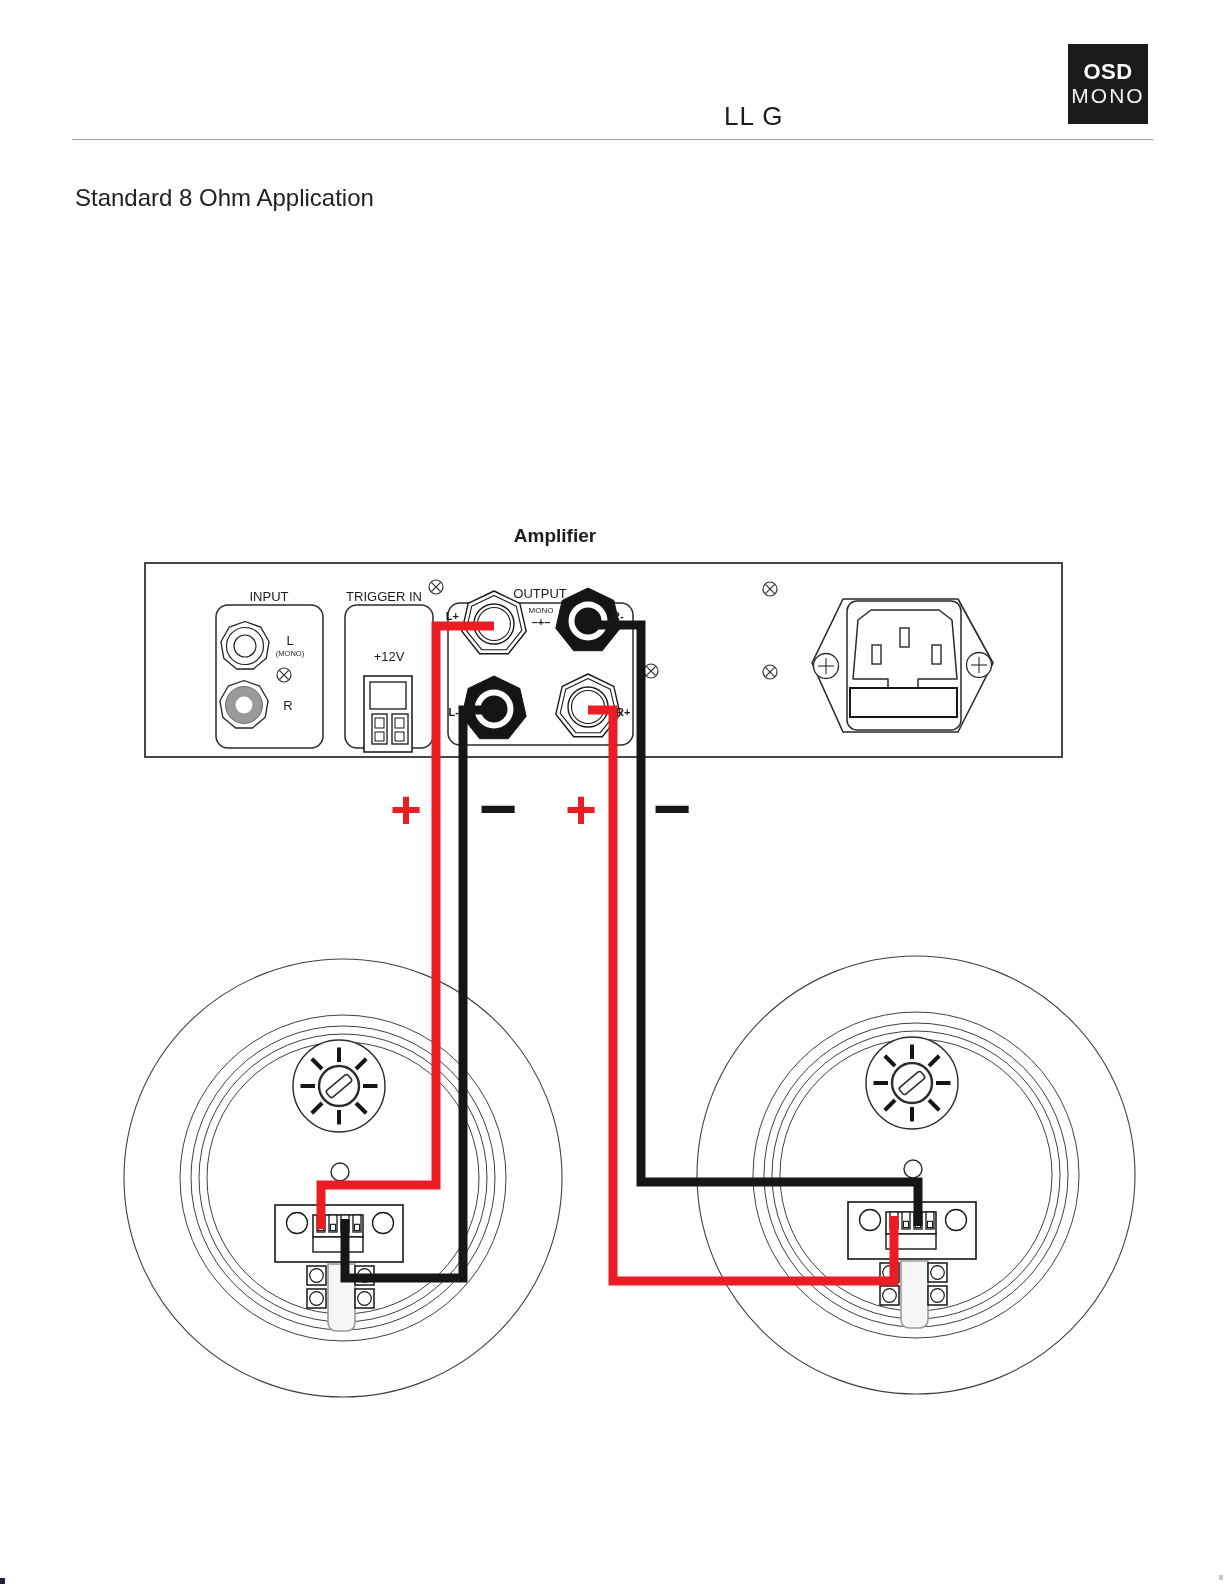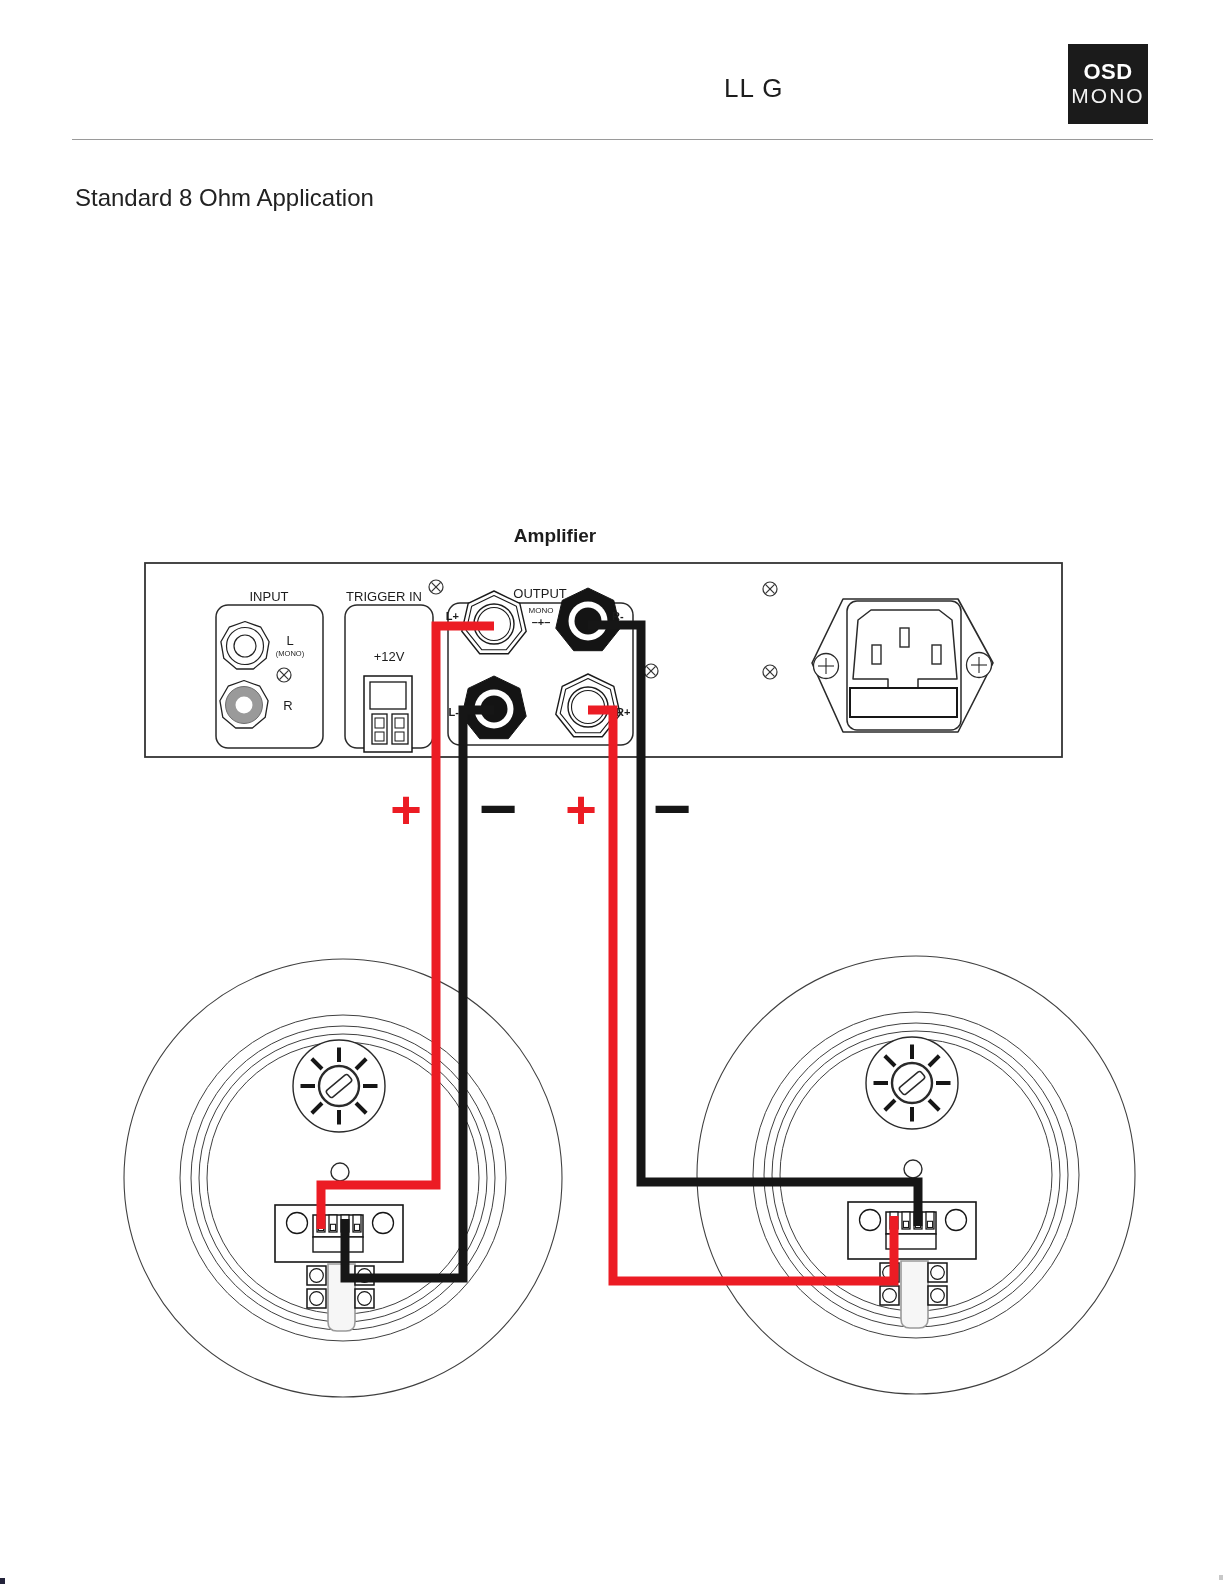--- a/index.html
+++ b/index.html
@@ -1,21 +1,21 @@
 <!DOCTYPE html>
 <html><head>
 <meta charset="utf-8">
 <style>
   html,body{margin:0;padding:0}
   body{
     width:1225px;height:1584px;position:relative;background:#ffffff;
     font-family:"Liberation Sans",sans-serif;overflow:hidden;
   }
   .doc-code{
-    position:absolute;left:724px;top:73px;font-size:26px;color:#1d1d1d;
+    position:absolute;left:724px;top:101px;font-size:26px;color:#1d1d1d;
     letter-spacing:1px;z-index:2;
   }
   .logo{
     position:absolute;left:1068px;top:44px;width:80px;height:80px;background:#1b1b1b;
     border-radius:0;display:flex;flex-direction:column;align-items:center;
     justify-content:center;z-index:2;
   }
   .logo-osd{color:#ffffff;font-weight:700;font-size:22px;letter-spacing:.5px;line-height:1.05}
   .logo-nero{color:#f2f2f2;font-weight:400;font-size:21px;letter-spacing:2px;line-height:1.2}
   .header-rule{

